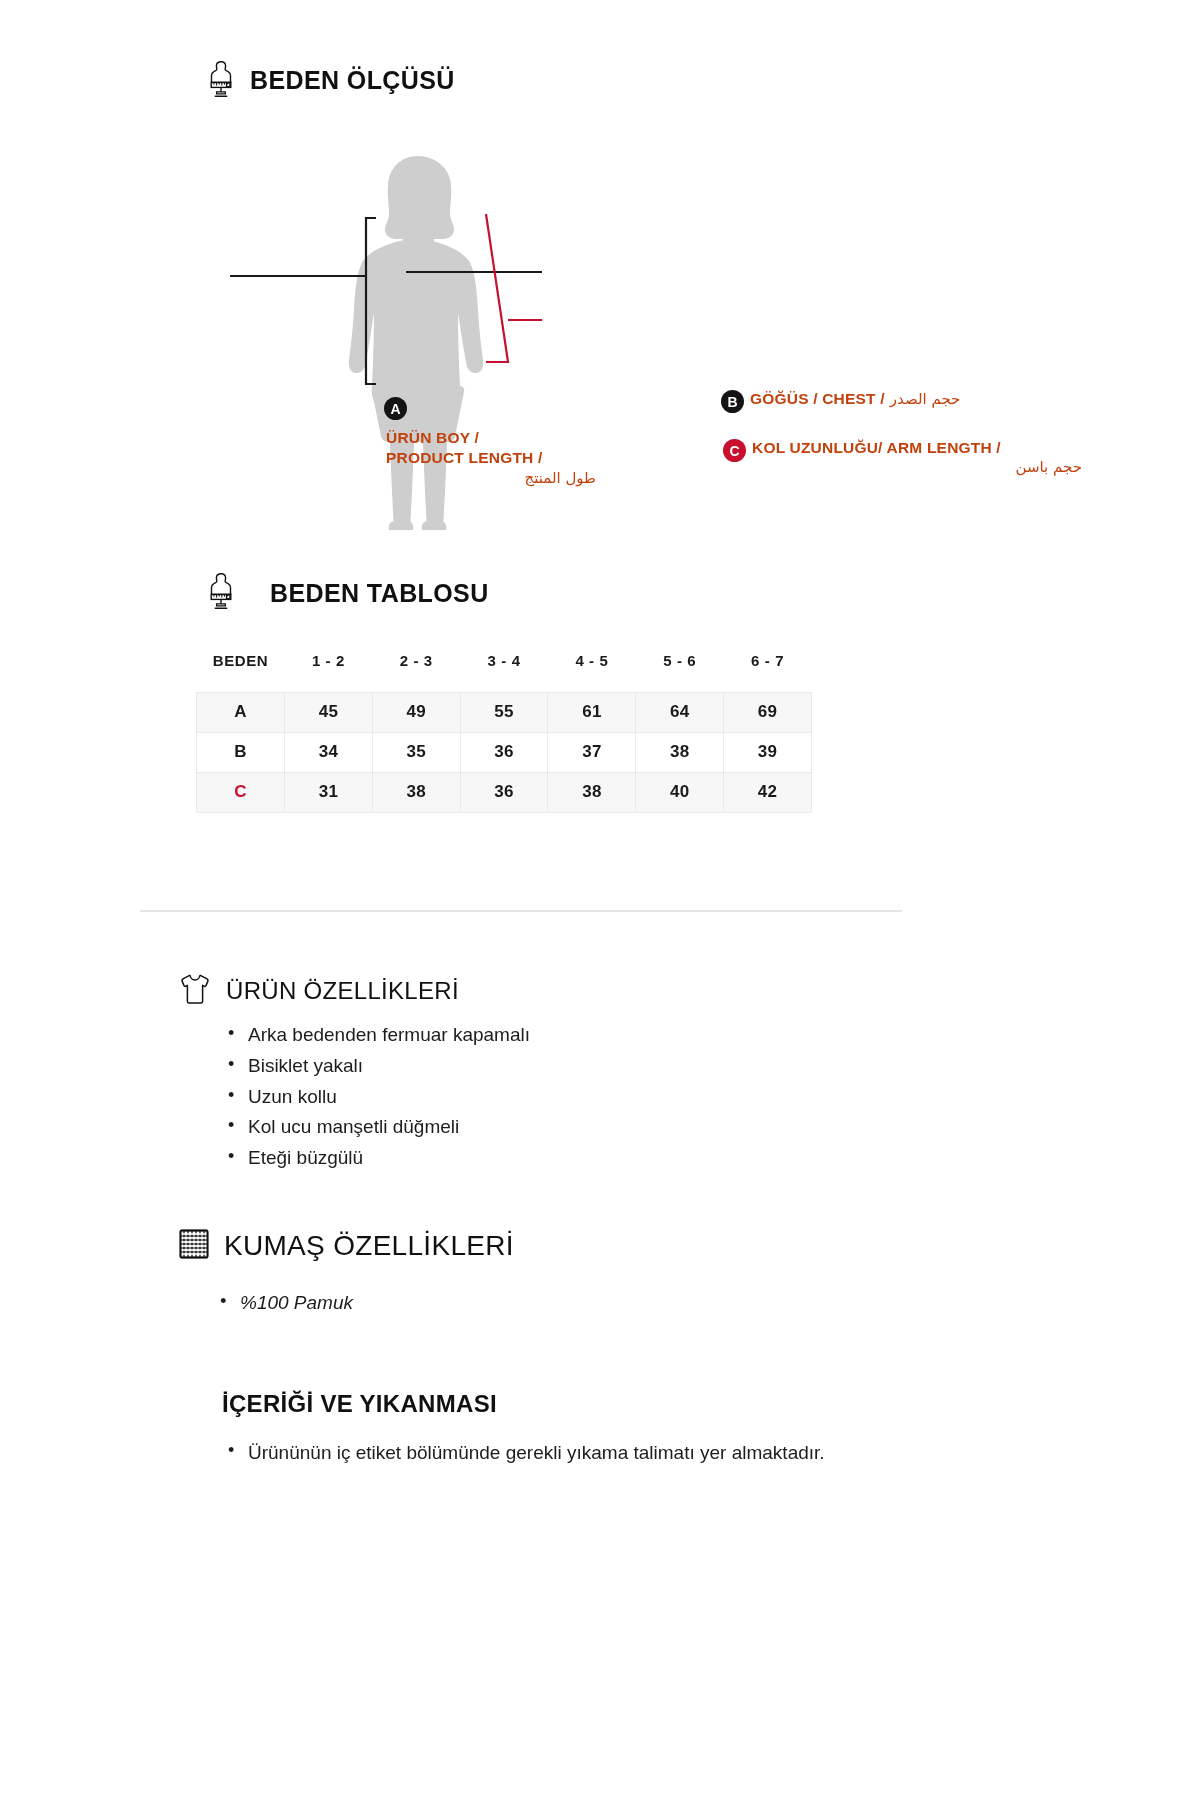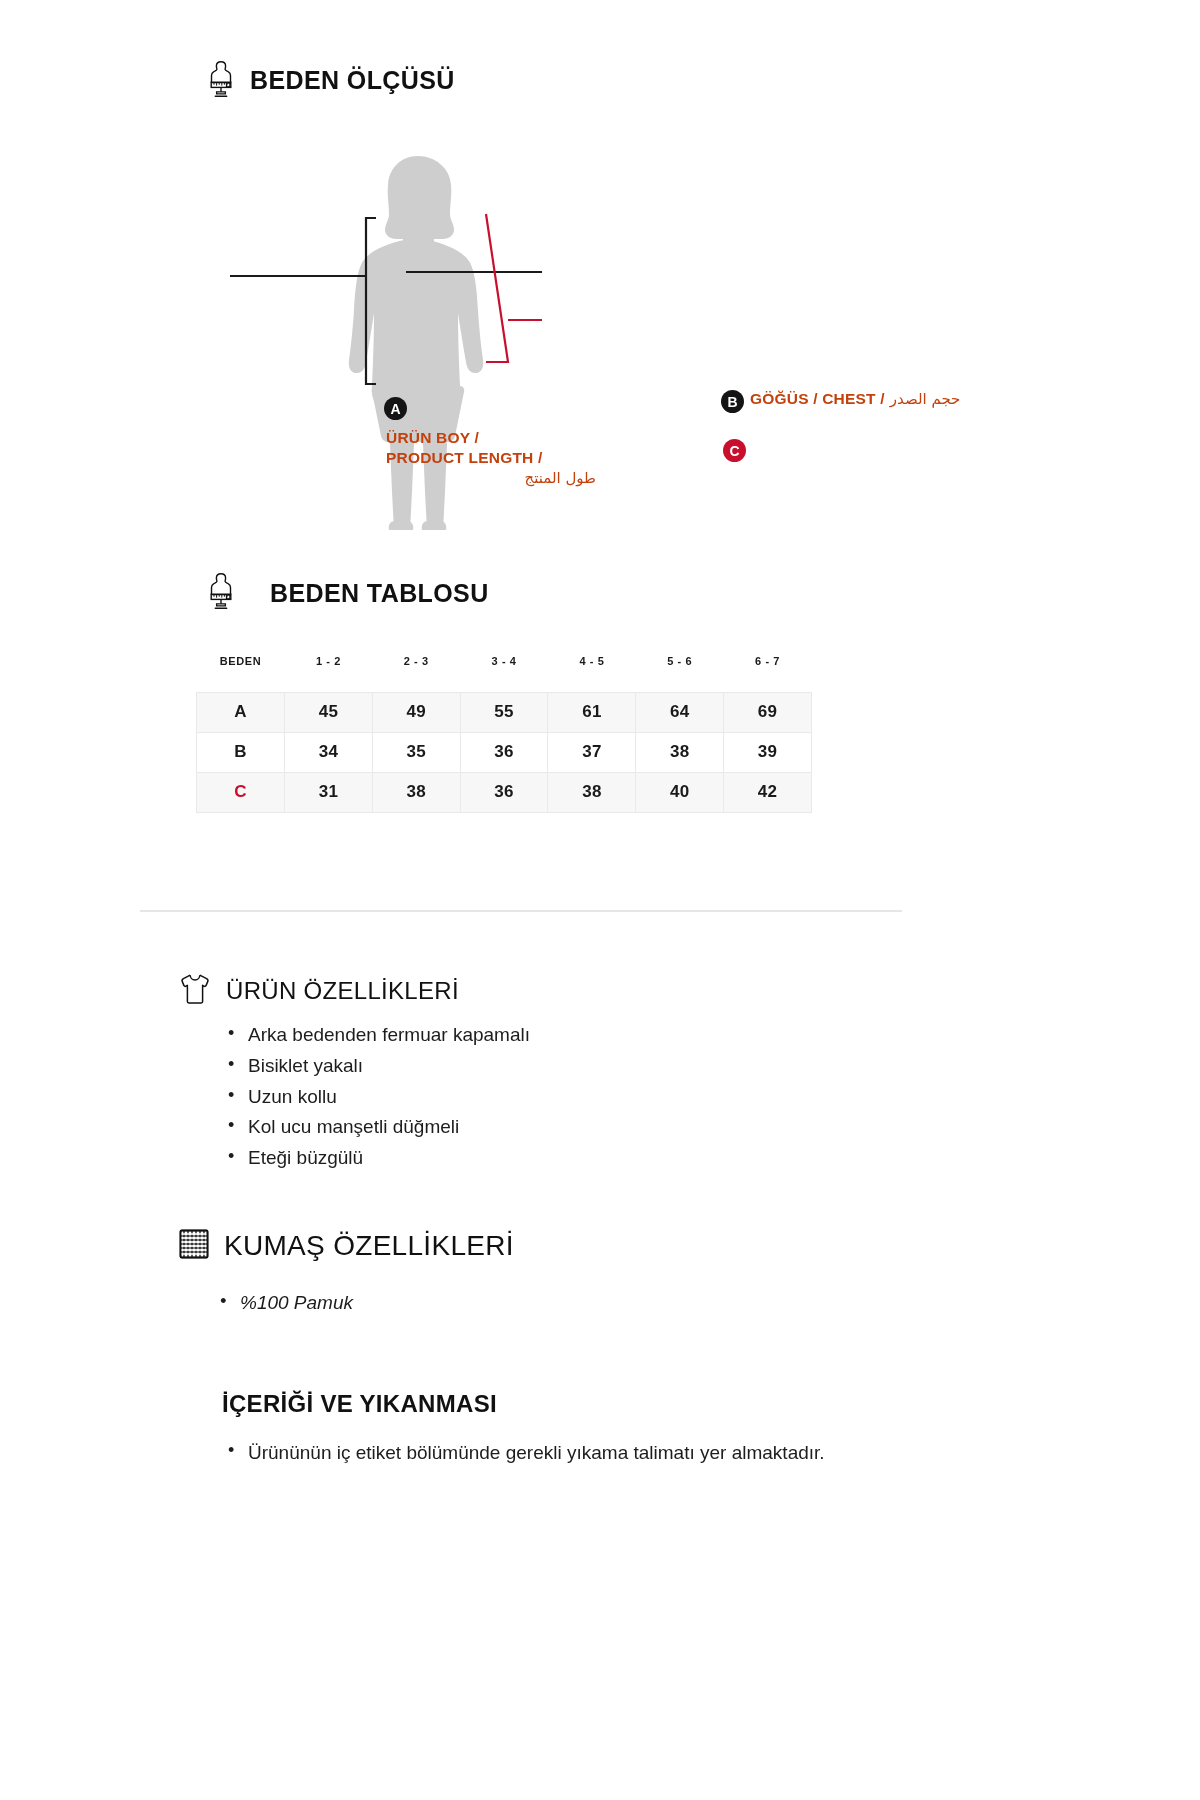--- a/index.html
+++ b/index.html
@@ -99,21 +99,21 @@
   }
   #size-table th, #size-table td {
     text-align: center;
     font-weight: 600;
     color: #1a1a1a;
     height: 40px;
     padding: 0;
     letter-spacing: 0.3px;
   }
   #size-table thead th {
-    font-size: 11px;
+    font-size: 15px;
     font-weight: 700;
     padding-bottom: 22px;
     border: none;
     background: transparent;
     letter-spacing: 0.6px;
   }
   #size-table tbody td {
     border: 1px solid #e9e9e9;
     font-size: 17px;
     font-weight: 600;
@@ -253,20 +253,24 @@
       <div>ÜRÜN BOY /</div>
       <div>PRODUCT LENGTH /</div>
       <div class="ar">طول المنتج</div>
     </div>
 
     <div class="lbl" id="label-b">
       <span>GÖĞÜS / CHEST /</span>
       <span class="ar">حجم الصدر</span>
     </div>
 
+    <div class="lbl" id="label-c">
+      <div>KOL UZUNLUĞU/ ARM LENGTH /</div>
+      <div class="ar">حجم باسن</div>
+    </div>
   </div>
 
   <div class="sec-head" id="size-table-heading">
     <span class="icon">
       <svg width="30" height="38" viewBox="0 0 30 38" fill="none" xmlns="http://www.w3.org/2000/svg">
         <path d="M15 1.8c-3 0-4.6 1.8-4.6 4.2 0 1.6.5 2.6.5 3.6 0 .9-1.9 1.4-3.3 2.2-1.4.8-2.1 1.9-2.1 3.6v7.2h19v-7.2c0-1.7-.7-2.8-2.1-3.6-1.4-.8-3.3-1.3-3.3-2.2 0-1 .5-2 .5-3.6 0-2.4-1.6-4.2-4.6-4.2z" stroke="#111" stroke-width="1.4" stroke-linejoin="round"></path>
         <rect x="5.2" y="22.2" width="19.6" height="5.2" stroke="#111" stroke-width="1.4"></rect>
         <path d="M8 22.4v2.3M10.6 22.4v3.2M13.2 22.4v2.3M15.8 22.4v3.2M18.4 22.4v2.3M21 22.4v3.2" stroke="#111" stroke-width="1"></path>
         <rect x="20.4" y="23.1" width="3.4" height="3.6" stroke="#111" stroke-width="1.1"></rect>
         <path d="M15 27.6v4.2" stroke="#111" stroke-width="1.4"></path>

